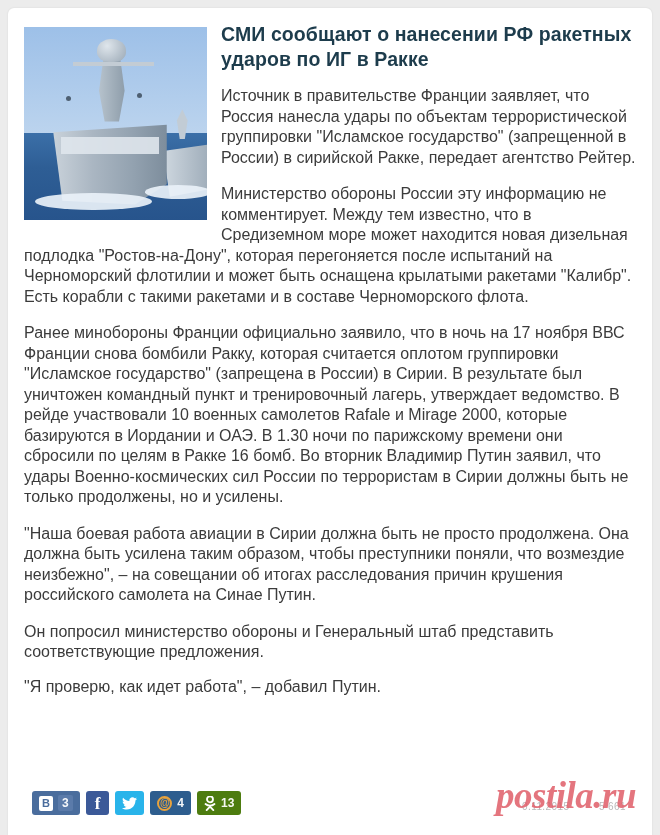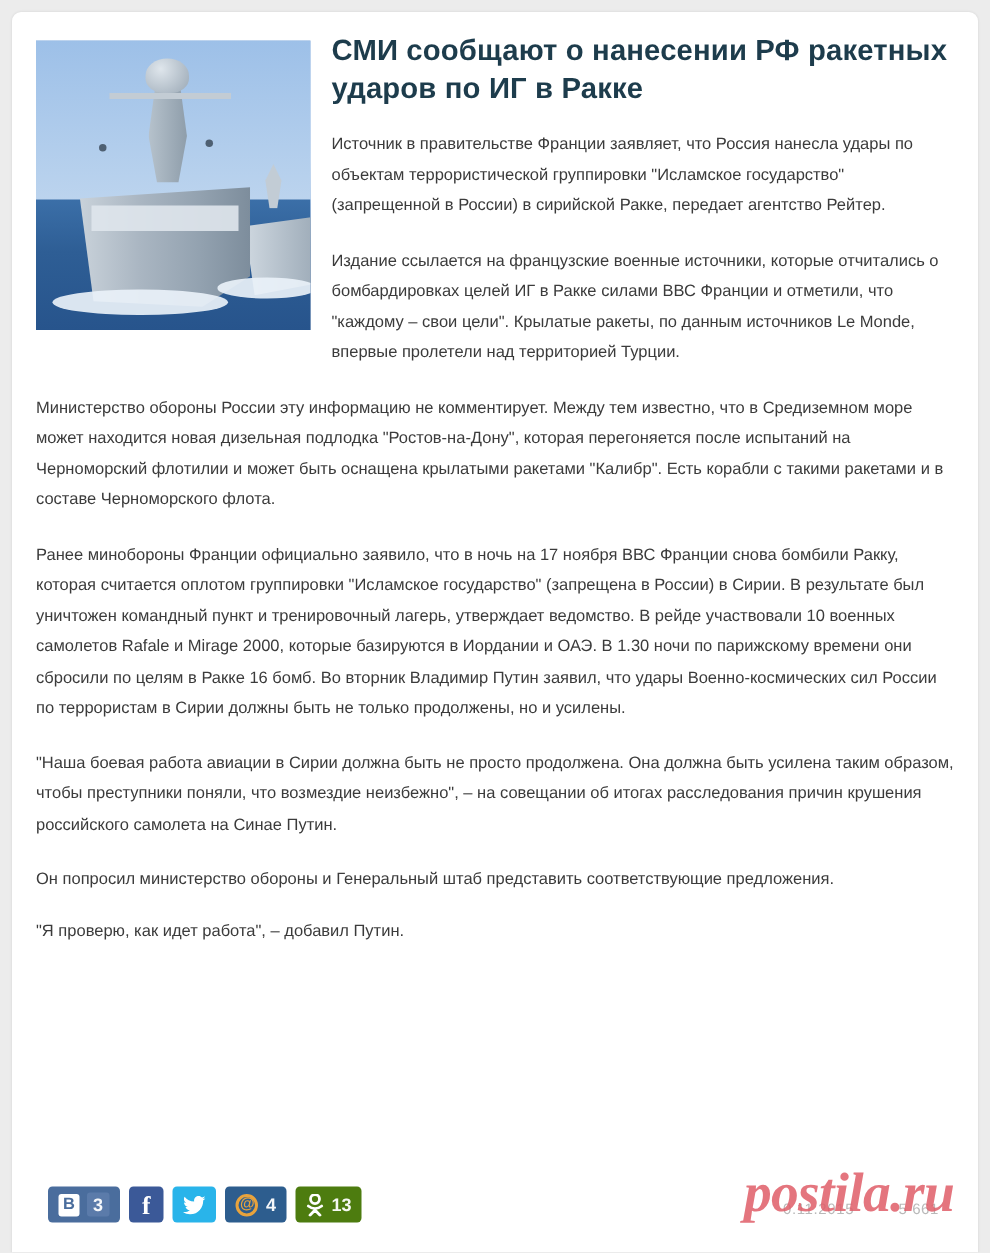--- a/index.html
+++ b/index.html
@@ -88,21 +88,21 @@
   h1.title {
     margin: 0 0 14px 16px;
     font-size: 19.5px;
     line-height: 25px;
     font-weight: bold;
     color: #1d3c4c;
     letter-spacing: 0.1px;
   }
   p.para {
     margin: 0 0 16px 0;
-    font-size: 11px;
+    font-size: 16px;
     line-height: 20.5px;
     color: #3b3b3b;
     text-align: left;
   }
   p.para.tight { margin-bottom: 14px; }
 
   
   .share-bar {
     position: absolute;
     left: 24px;
@@ -200,21 +200,20 @@
         <div class="radome"></div>
         <div class="dot" style="left:23%;top:36%"></div>
         <div class="dot" style="left:62%;top:34%"></div>
         <div class="wake" style="left:6%;top:86%;width:64%;height:9%"></div>
         <div class="wake" style="left:66%;top:82%;width:36%;height:7%"></div>
       </div>
 
       <h1 class="title">СМИ сообщают о нанесении РФ ракетных ударов по ИГ в Ракке</h1>
 
       <p class="para">Источник в правительстве Франции заявляет, что Россия нанесла удары по объектам террористической группировки "Исламское государство" (запрещенной в России) в сирийской Ракке, передает агентство Рейтер.</p>
-      <p class="para">Издание ссылается на французские военные источники, которые отчитались о бомбардировках целей ИГ в Ракке силами ВВС Франции и отметили, что "каждому – свои цели". Крылатые ракеты, по данным источников Le Monde, впервые пролетели над территорией Турции.</p>
       <p class="para">Министерство обороны России эту информацию не комментирует. Между тем известно, что в Средиземном море может находится новая дизельная подлодка "Ростов-на-Дону", которая перегоняется после испытаний на Черноморский флотилии и может быть оснащена крылатыми ракетами "Калибр". Есть корабли с такими ракетами и в составе Черноморского флота.</p>
       <p class="para">Ранее минобороны Франции официально заявило, что в ночь на 17 ноября ВВС Франции снова бомбили Ракку, которая считается оплотом группировки "Исламское государство" (запрещена в России) в Сирии. В результате был уничтожен командный пункт и тренировочный лагерь, утверждает ведомство. В рейде участвовали 10 военных самолетов Rafale и Mirage 2000, которые базируются в Иордании и ОАЭ. В 1.30 ночи по парижскому времени они сбросили по целям в Ракке 16 бомб. Во вторник Владимир Путин заявил, что удары Военно-космических сил России по террористам в Сирии должны быть не только продолжены, но и усилены.</p>
       <p class="para">"Наша боевая работа авиации в Сирии должна быть не просто продолжена. Она должна быть усилена таким образом, чтобы преступники поняли, что возмездие неизбежно", – на совещании об итогах расследования причин крушения российского самолета на Синае Путин.</p>
       <p class="para tight">Он попросил министерство обороны и Генеральный штаб представить соответствующие предложения.</p>
       <p class="para">"Я проверю, как идет работа", – добавил Путин.</p>
     </div>
 
     <div class="share-bar">
       <div class="share-btn b-vk">
         <span class="glyph">В</span>

